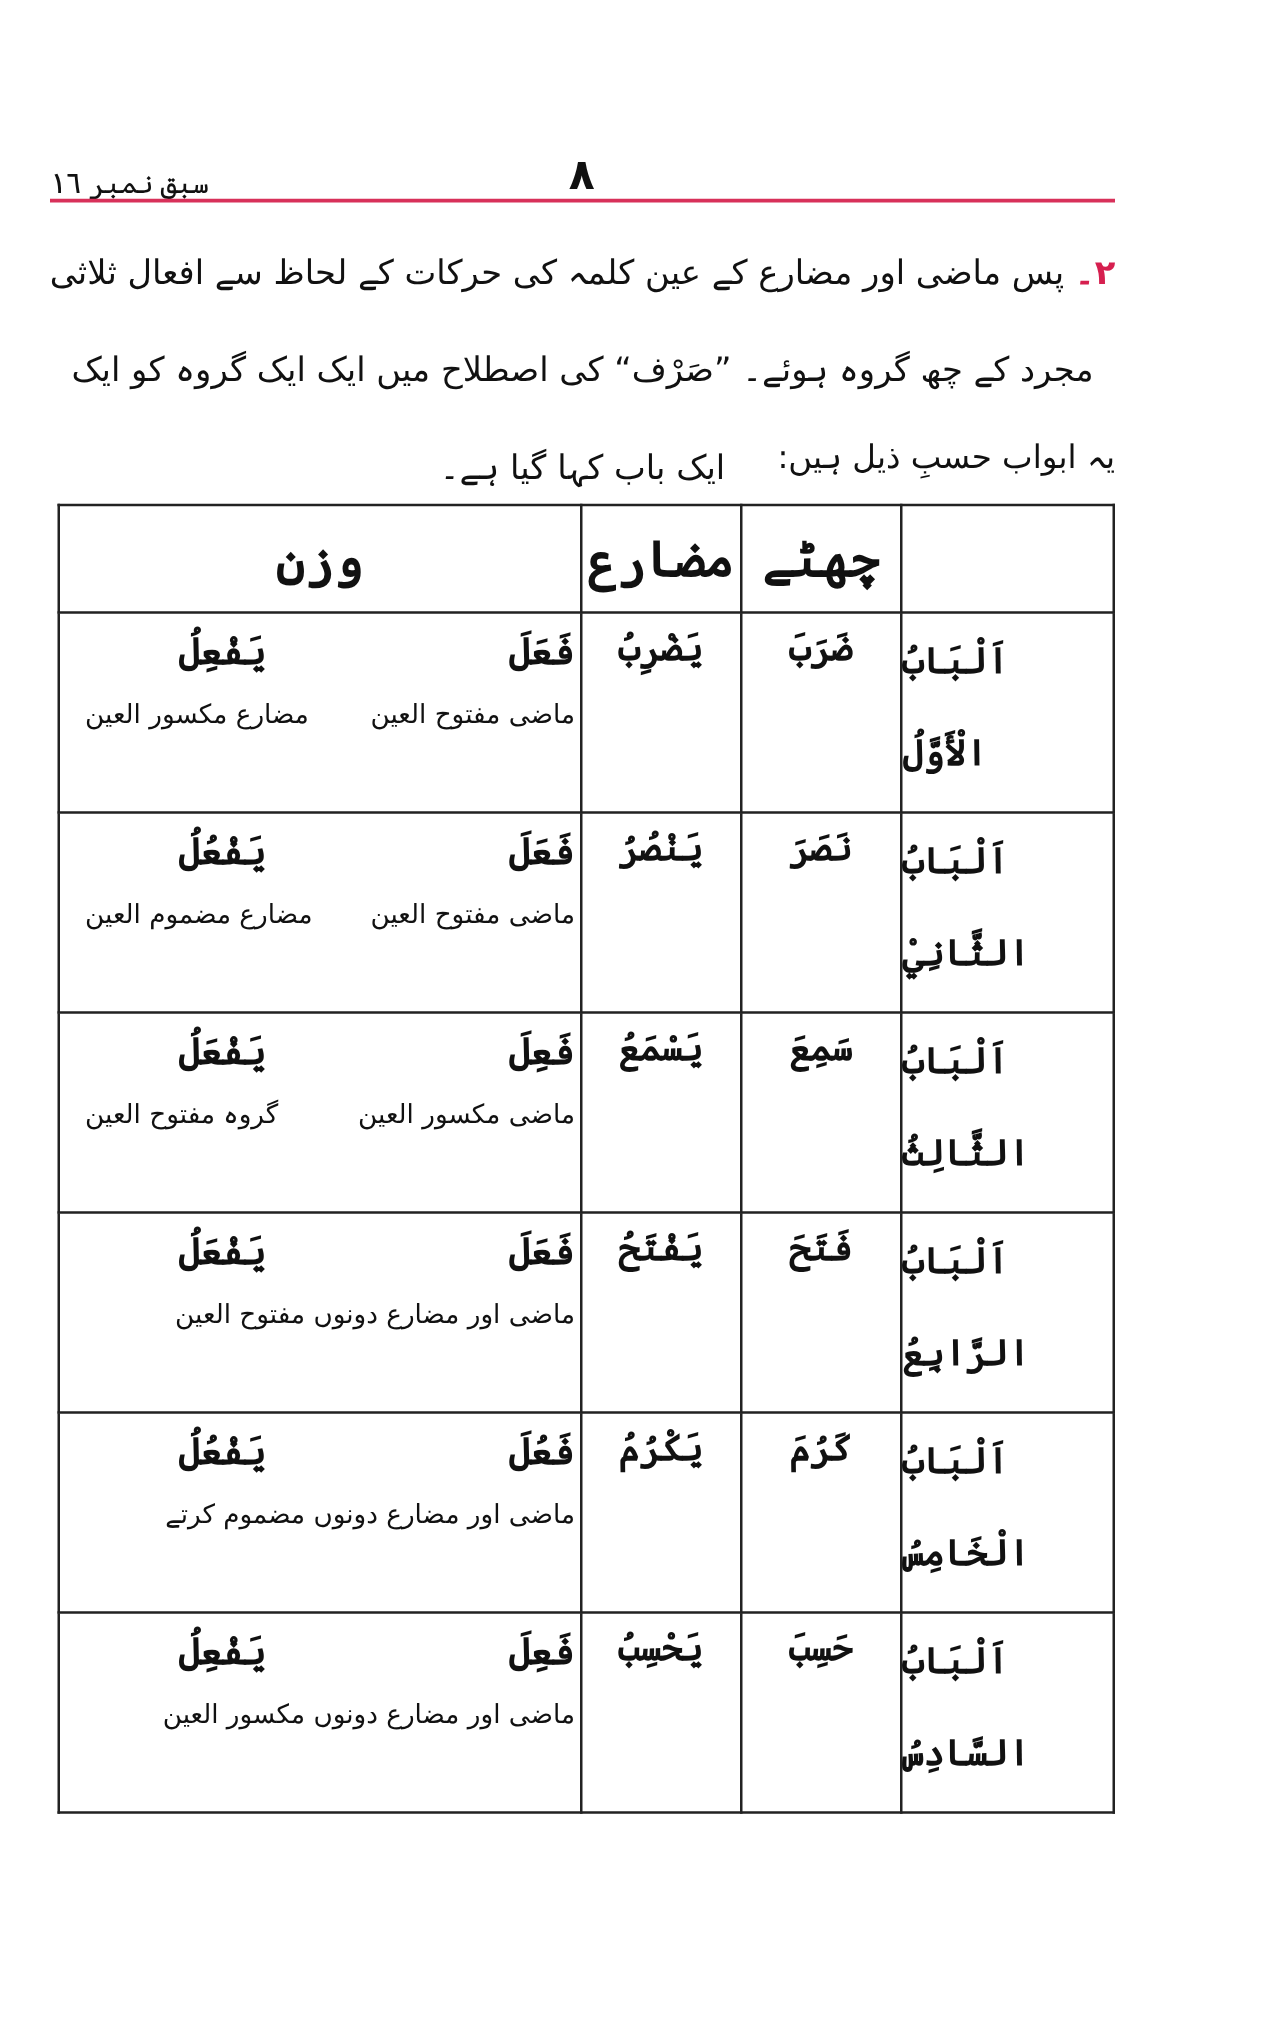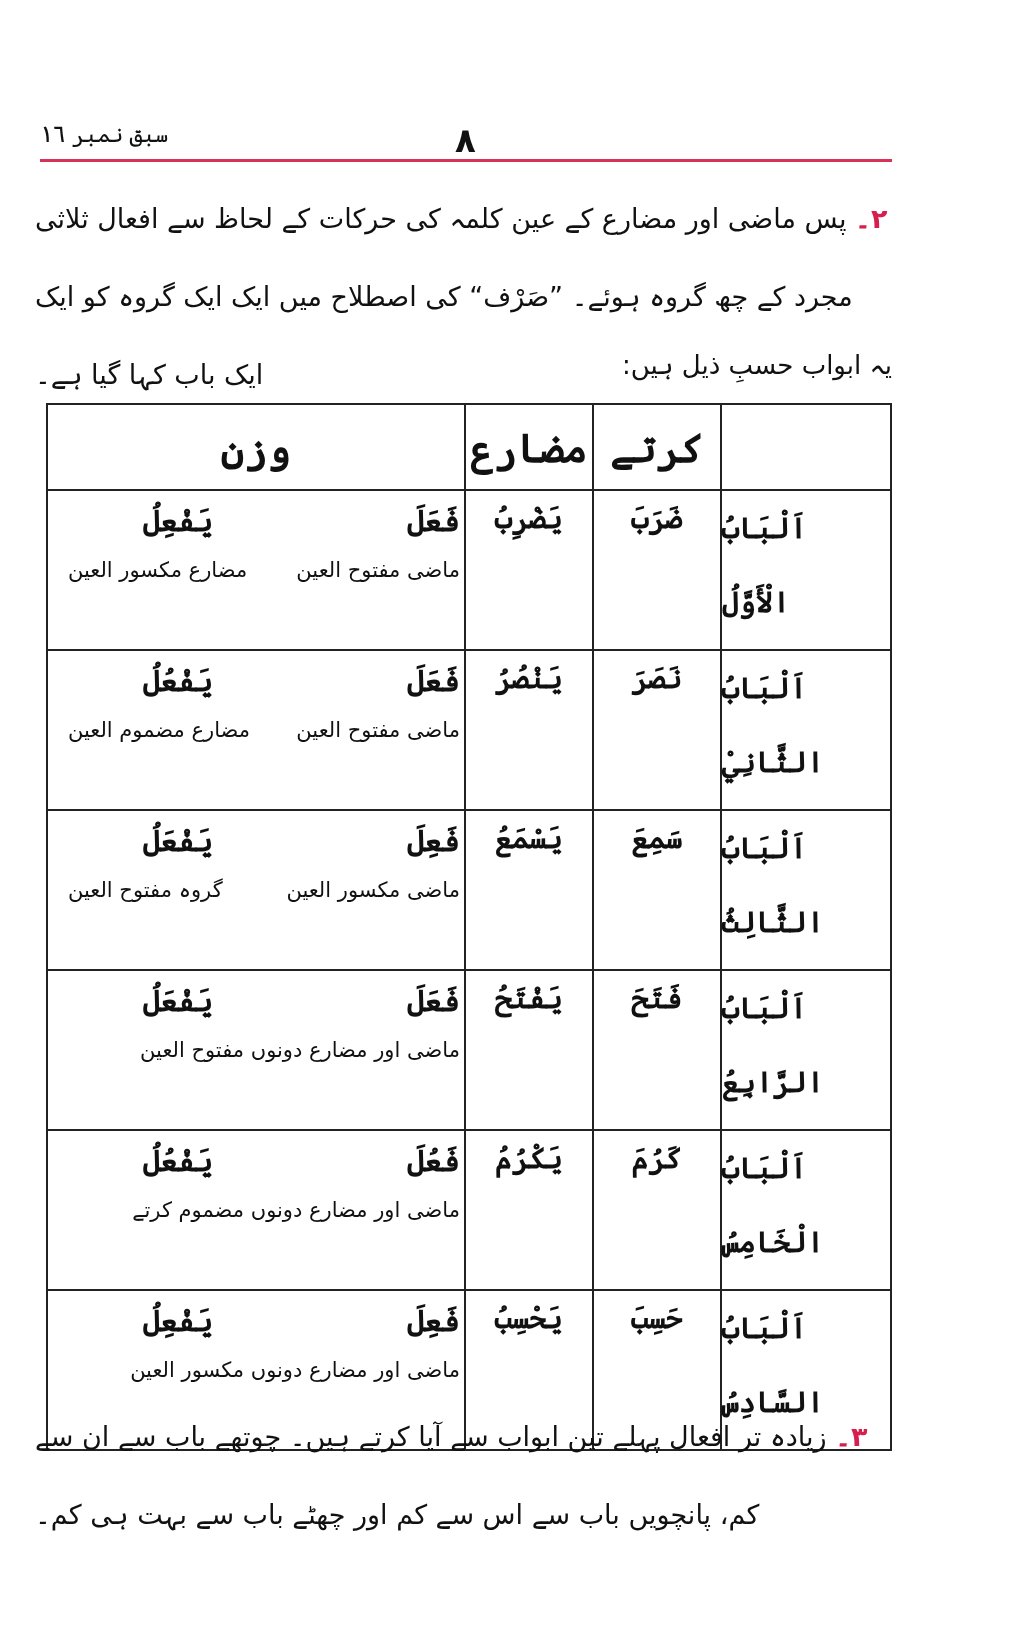--- a/index.html
+++ b/index.html
@@ -25,32 +25,32 @@
     white-space: nowrap;
   }
   .header .book-title .part {
     font-size: 13px; margin-right: 2px;
   }
   .header .page-number {
     position: absolute; left: 415px; top: 2px;
     font-size: 34px; font-weight: bold; font-family: "DejaVu Sans", sans-serif;
   }
   .header .lesson-number {
-    position: absolute; left: 0; top: 4px;
-    font-size: 22px; font-family: Liberation Sans, sans-serif; white-space: nowrap;
+    position: absolute; left: 0; top: 16px;
+    font-size: 22px; font-family: Liberation Serif, serif; white-space: nowrap;
   }
   .header-rule {
     position: absolute; left: 40px; top: 159px; width: 852px; height: 3px;
     background: #d8315a;
   }
   
   .para {
     position: absolute; right: 125px; left: 35px;
     font-size: 27px; line-height: 78px;
-    text-align: left; font-family: "DejaVu Sans", sans-serif;
+    text-align: center; font-family: "DejaVu Sans", sans-serif;
   }
   .para .num {
     color: #d61f4f; font-weight: bold;
   }
   .para-2 { top: 180px; right: 120px; }
   .intro {
     position: absolute; right: 125px; top: 350px;
     font-size: 26px; font-family: "DejaVu Sans", sans-serif; white-space: nowrap; text-align: center;
   }
   
@@ -116,21 +116,21 @@
   <table class="babs">
     <colgroup>
       <col class="col-bab">
       <col class="col-madi">
       <col class="col-mudari">
       <col>
     </colgroup>
     <thead>
       <tr>
         <th></th>
-        <th>کرتے</th>
+        <th>چھٹے</th>
         <th>مضارع</th>
         <th>وزن</th>
       </tr>
     </thead>
     <tbody>
 
       <tr>
         <td class="bab-cell">
           <div>اَلْبَابُ</div>
           <div>الْأَوَّلُ</div>
@@ -236,18 +236,14 @@
             <span>يَفْعِلُ</span>
           </div>
           <div class="wazn-bottom single">
             <span>ماضی اور مضارع دونوں مکسور العین</span>
           </div>
         </td>
       </tr>
     </tbody>
   </table>
 
-  <div class="para para-3">
-    <span class="num">۳۔</span>
-    <span>زیادہ تر افعال پہلے تین ابواب سے آیا کرتے ہیں۔ چوتھے باب سے ان سے کم، پانچویں باب سے اس سے کم اور چھٹے باب سے بہت ہی کم۔</span>
-  </div>
 
 </div>
 
 </body></html>

